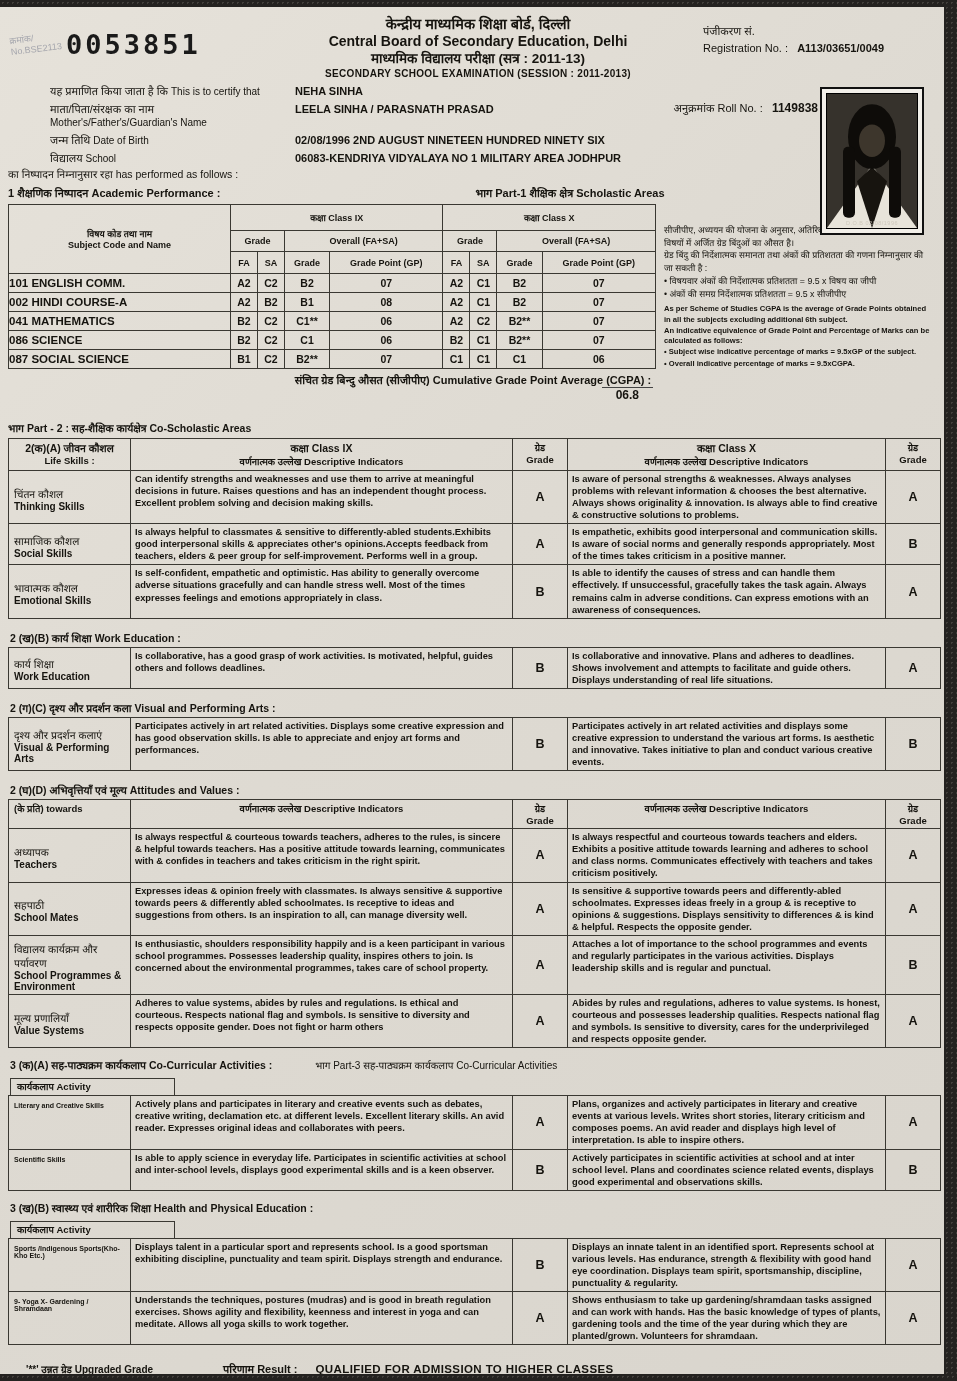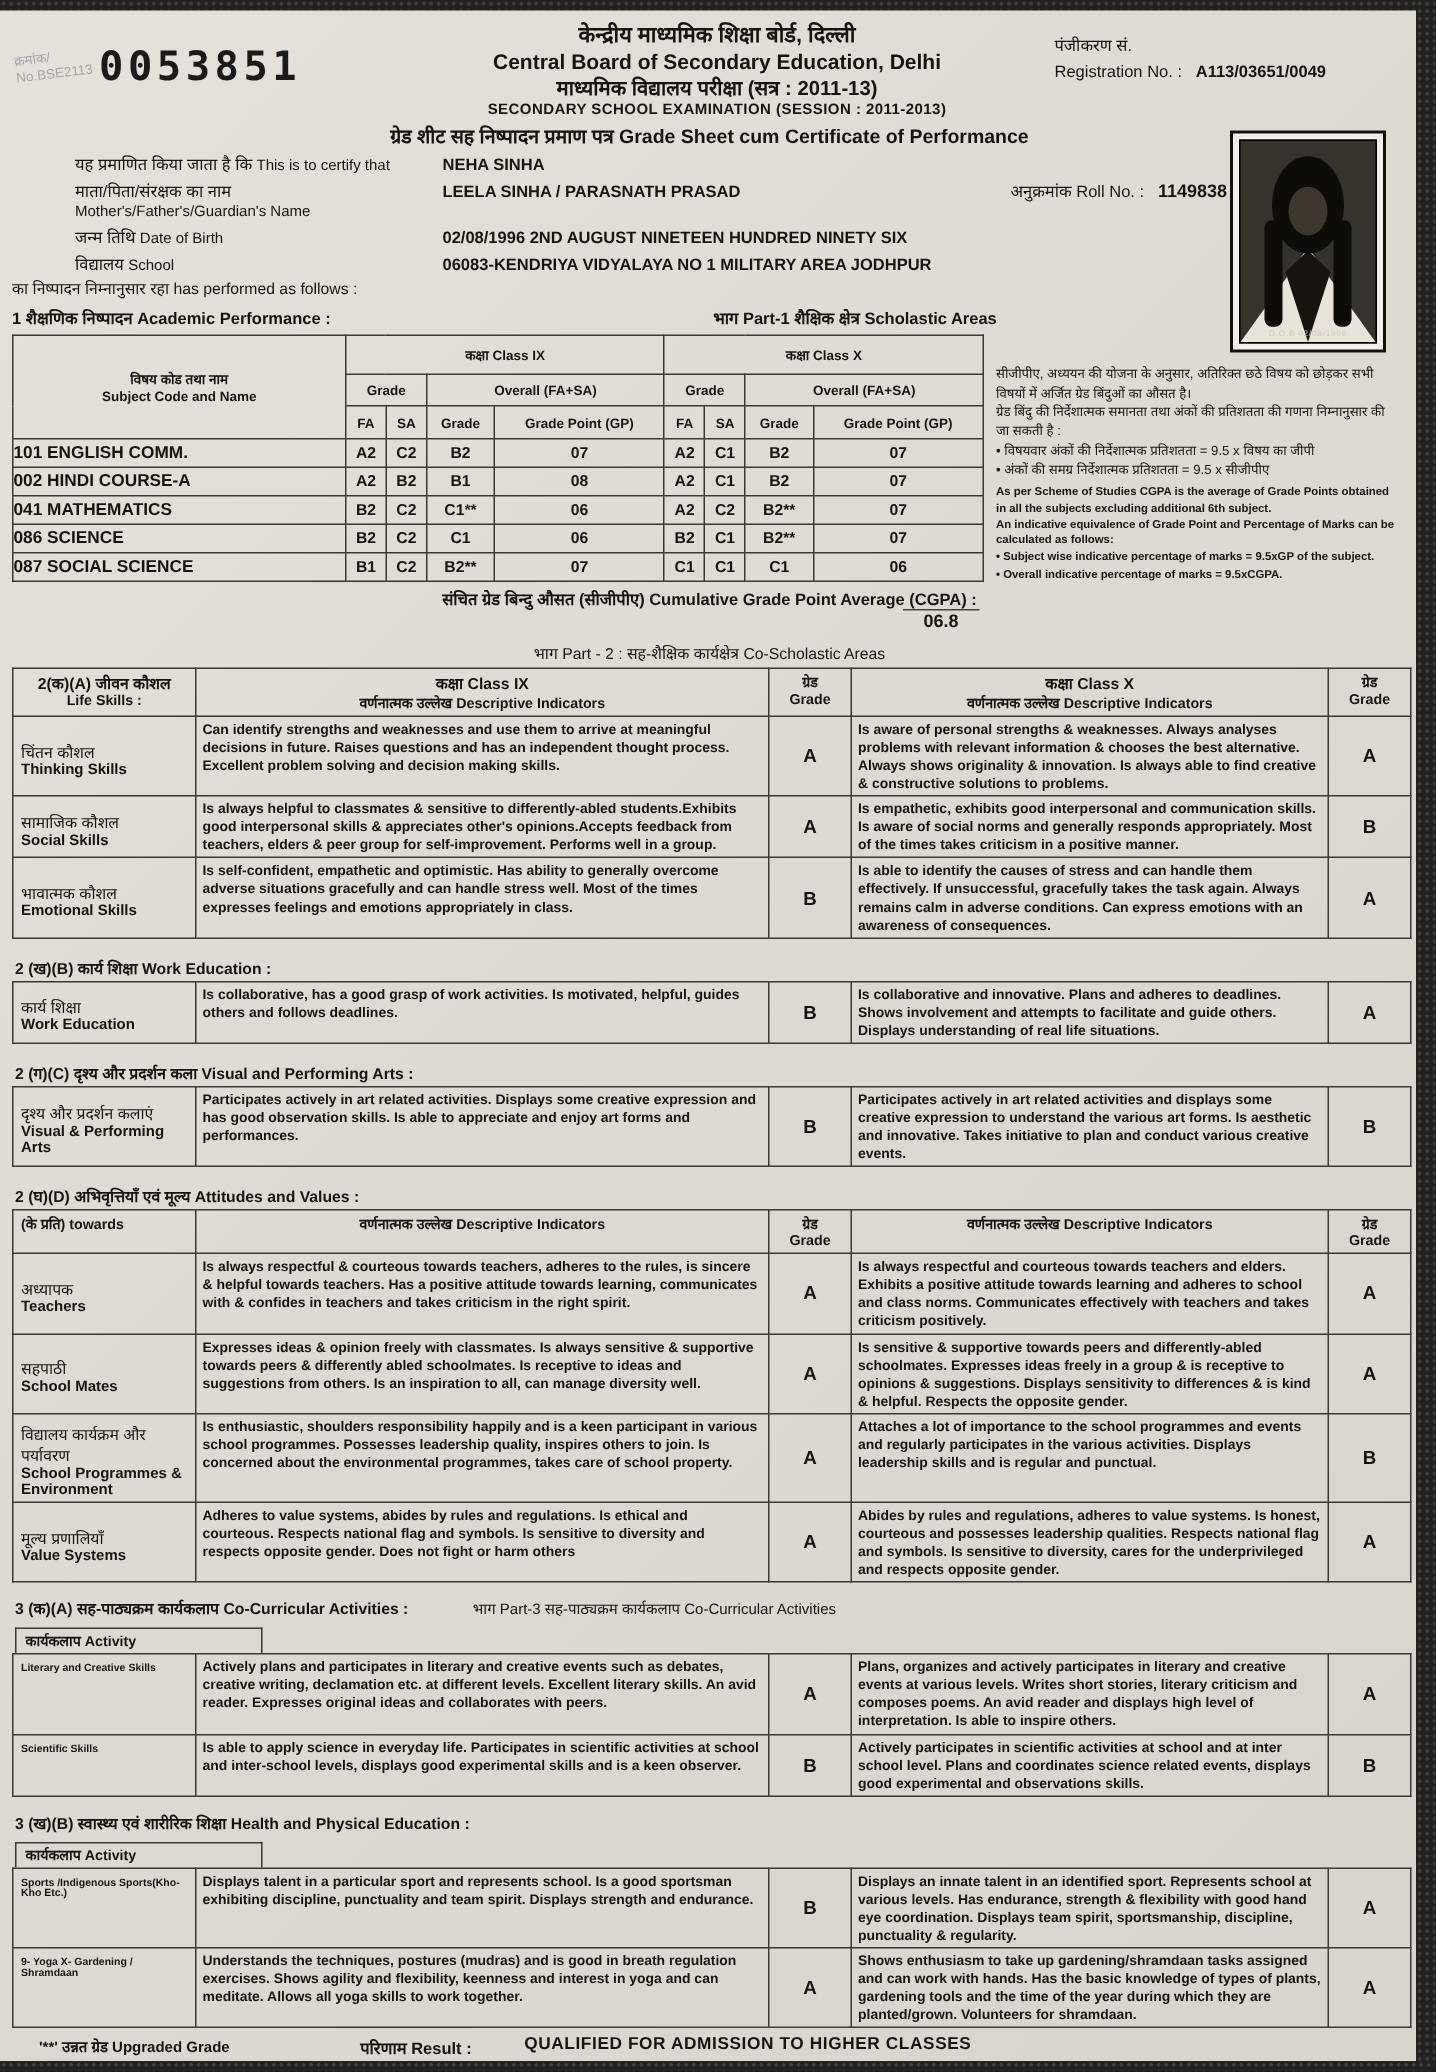--- a/index.html
+++ b/index.html
@@ -40,21 +40,21 @@
   .stu-lab .hi { font-size:11px; }
   .stu-lab .en { font-size:10px; }
   .stu-val { font-weight:700; font-size:11px; }
   .roll { position:absolute; right:0; top:16px; font-size:11px; }
   .roll b { font-size:12px; }
   .photo { position:absolute; right:20px; top:80px; width:104px; height:148px;
            background:#f2efe9; border:2px solid #111; padding:4px; }
   .photo-in { width:100%; height:100%; background:#2a2622; border:1px solid #000; position:relative; overflow:hidden; }
   .photo-cap { position:absolute; bottom:2px; left:0; right:0; text-align:center;
                color:#cfc9bd; font-size:5.5px; letter-spacing:.5px; }
-  .part-line { text-align:center; font-size:10.5px; font-weight:400; margin-top:7px; }
+  .part-line { font-size:10.5px; font-weight:700; margin-top:19px; }
   .acad-line { display:flex; font-size:11px; font-weight:700; margin-top:3px; }
   .acad-line .p1 { margin-left:255px; font-weight:700; }
 
   
   .scho-wrap { display:flex; margin-top:4px; }
   table { border-collapse:collapse; }
   .scho { width:648px; }
   .scho th,.scho td { border:1px solid #3a3832; font-size:10.5px; padding:1px 2px; text-align:center; }
   .scho th { font-size:9px; font-weight:700; }
   .scho td.sub { text-align:left; padding-left:0; font-weight:700; font-size:11.5px; white-space:nowrap; }
@@ -76,21 +76,21 @@
   .cs td.lab { font-size:10px; font-weight:700; padding:6px 3px 2px 5px; vertical-align:middle; }
   .cs td.lab .hi{ font-size:10.5px; font-weight:400; display:block; }
   .cs td.lab.tiny { font-size:7px; vertical-align:top; }
   .cs td.txt { font-size:9.3px; font-weight:700; padding:2px 4px; line-height:1.3; }
   .cs td.grd { text-align:center; vertical-align:middle; font-size:12.5px; font-weight:700; }
   .act-box { display:inline-block; border:1px solid #3a3832; border-bottom:none; font-size:9.5px;
              font-weight:700; padding:1px 8px 2px 6px; margin:4px 0 0 2px; min-width:165px; }
   .part3 { font-weight:400; font-size:10px; margin-left:40px; }
 
   
-  .upgrade-row { display:flex; font-size:10px; margin-top:5px; align-items:flex-start;gap:17px; }
+  .upgrade-row { display:flex; font-size:10px; margin-top:16px; align-items:center; }
   .upgrade-row .ug { margin-left:18px; font-weight:700; }
   .result { margin-left:70px; font-size:11px; font-weight:700; }
   .result-val { margin-left:18px; font-size:11.5px; letter-spacing:.4px; }
   .footer { display:flex; margin-top:22px; position:relative; }
   .f-left { width:230px; font-size:10.5px; font-weight:700; line-height:1.7; padding-left:6px; }
   .f-center { flex:1; text-align:center; font-size:9.5px; position:relative; }
   .f-center .sig { margin-bottom:-6px; }
   .f-right { width:250px; text-align:center; font-size:10.5px; font-weight:700; line-height:1.4; }
   .f-right .sig-name { font-family:"DejaVu Serif","Liberation Serif",serif; font-style:italic;
                        font-size:17px; font-weight:700; transform:rotate(-4deg); display:inline-block; }
@@ -121,21 +121,20 @@
         <div class="h-en2">SECONDARY SCHOOL EXAMINATION (SESSION : 2011-2013)</div>
       </div>
       <div class="hdr-right">
         <div>पंजीकरण सं.</div>
         <div>
           <span>Registration No. :</span>
           &nbsp;&nbsp;<span class="val">A113/03651/0049</span>
         </div>
       </div>
     </div>
-    <div class="doc-title">ग्रेड शीट सह निष्पादन प्रमाण पत्र  Grade Sheet cum Certificate of Performance</div>
 
     
     <div class="photo">
       <div class="photo-in">
         <svg width="100%" height="100%" viewBox="0 0 90 132" preserveAspectRatio="none">
           <rect x="0" y="0" width="90" height="132" fill="#36322c"></rect>
           <polygon points="0,132 45,70 90,132" fill="#e8e4da"></polygon>
           <polygon points="30,86 45,72 60,86 45,132" fill="#17140f"></polygon>
           <ellipse cx="45" cy="42" rx="24" ry="32" fill="#0e0c09"></ellipse>
           <rect x="16" y="52" width="12" height="70" rx="5" fill="#0e0c09"></rect>

